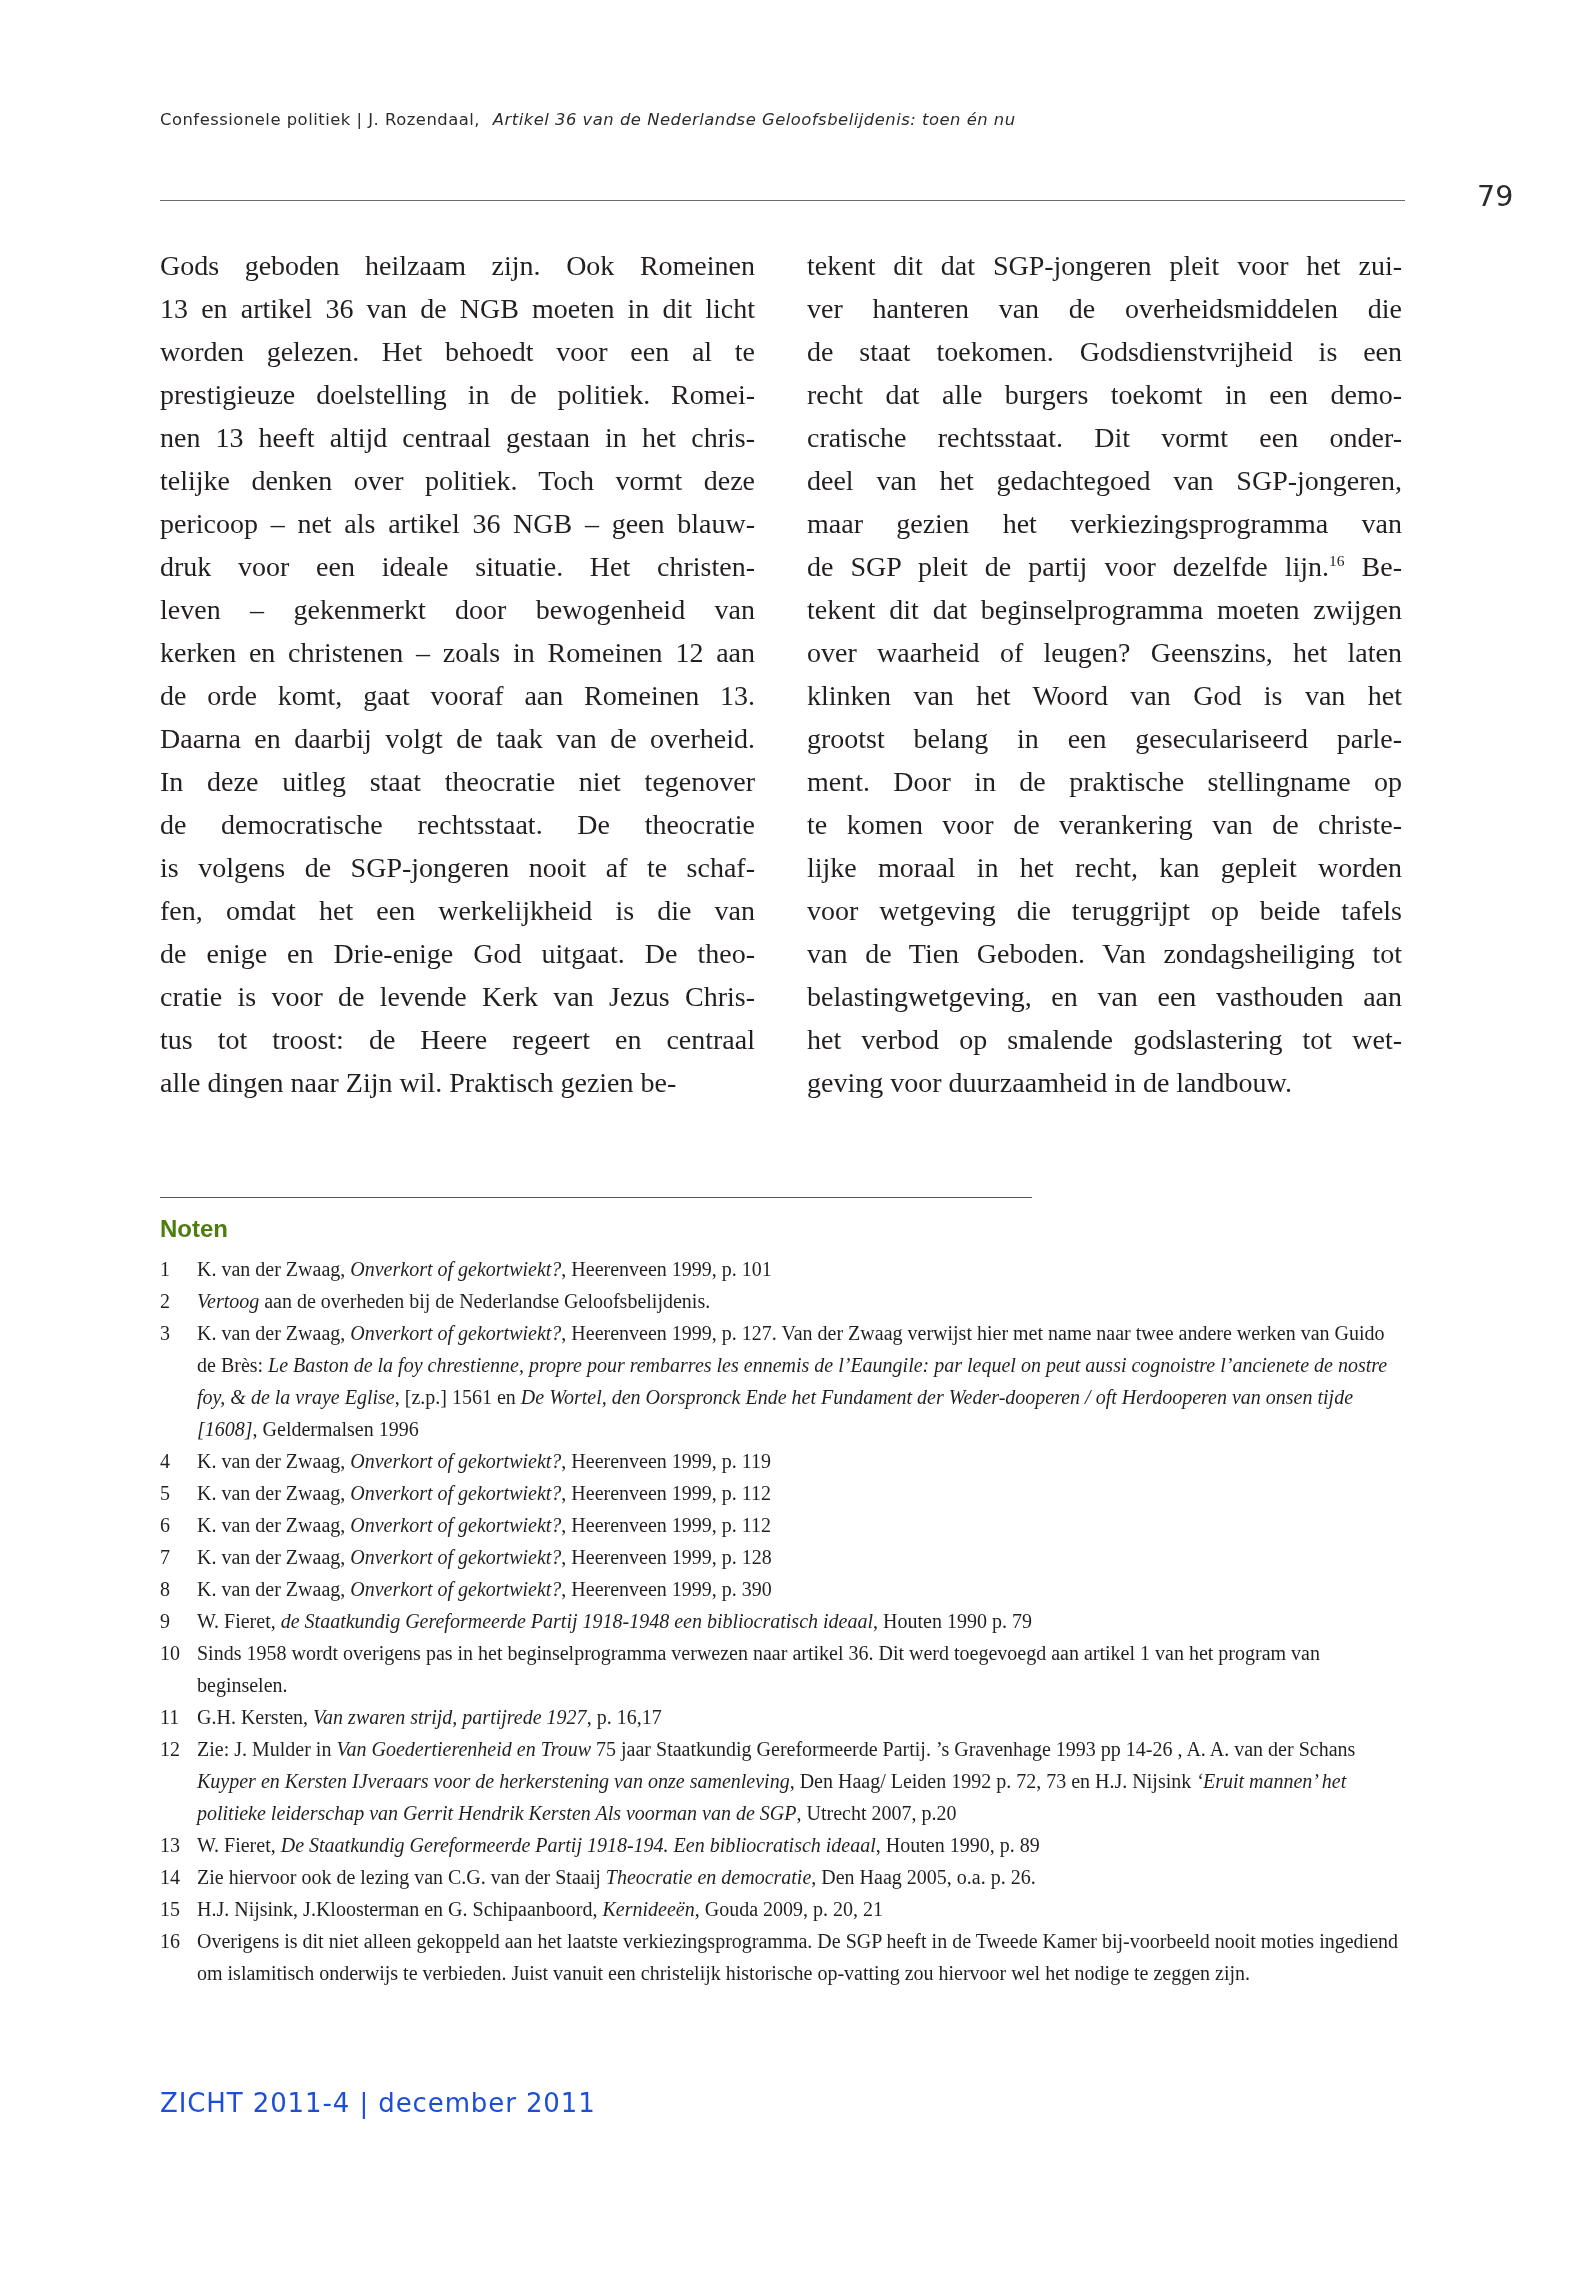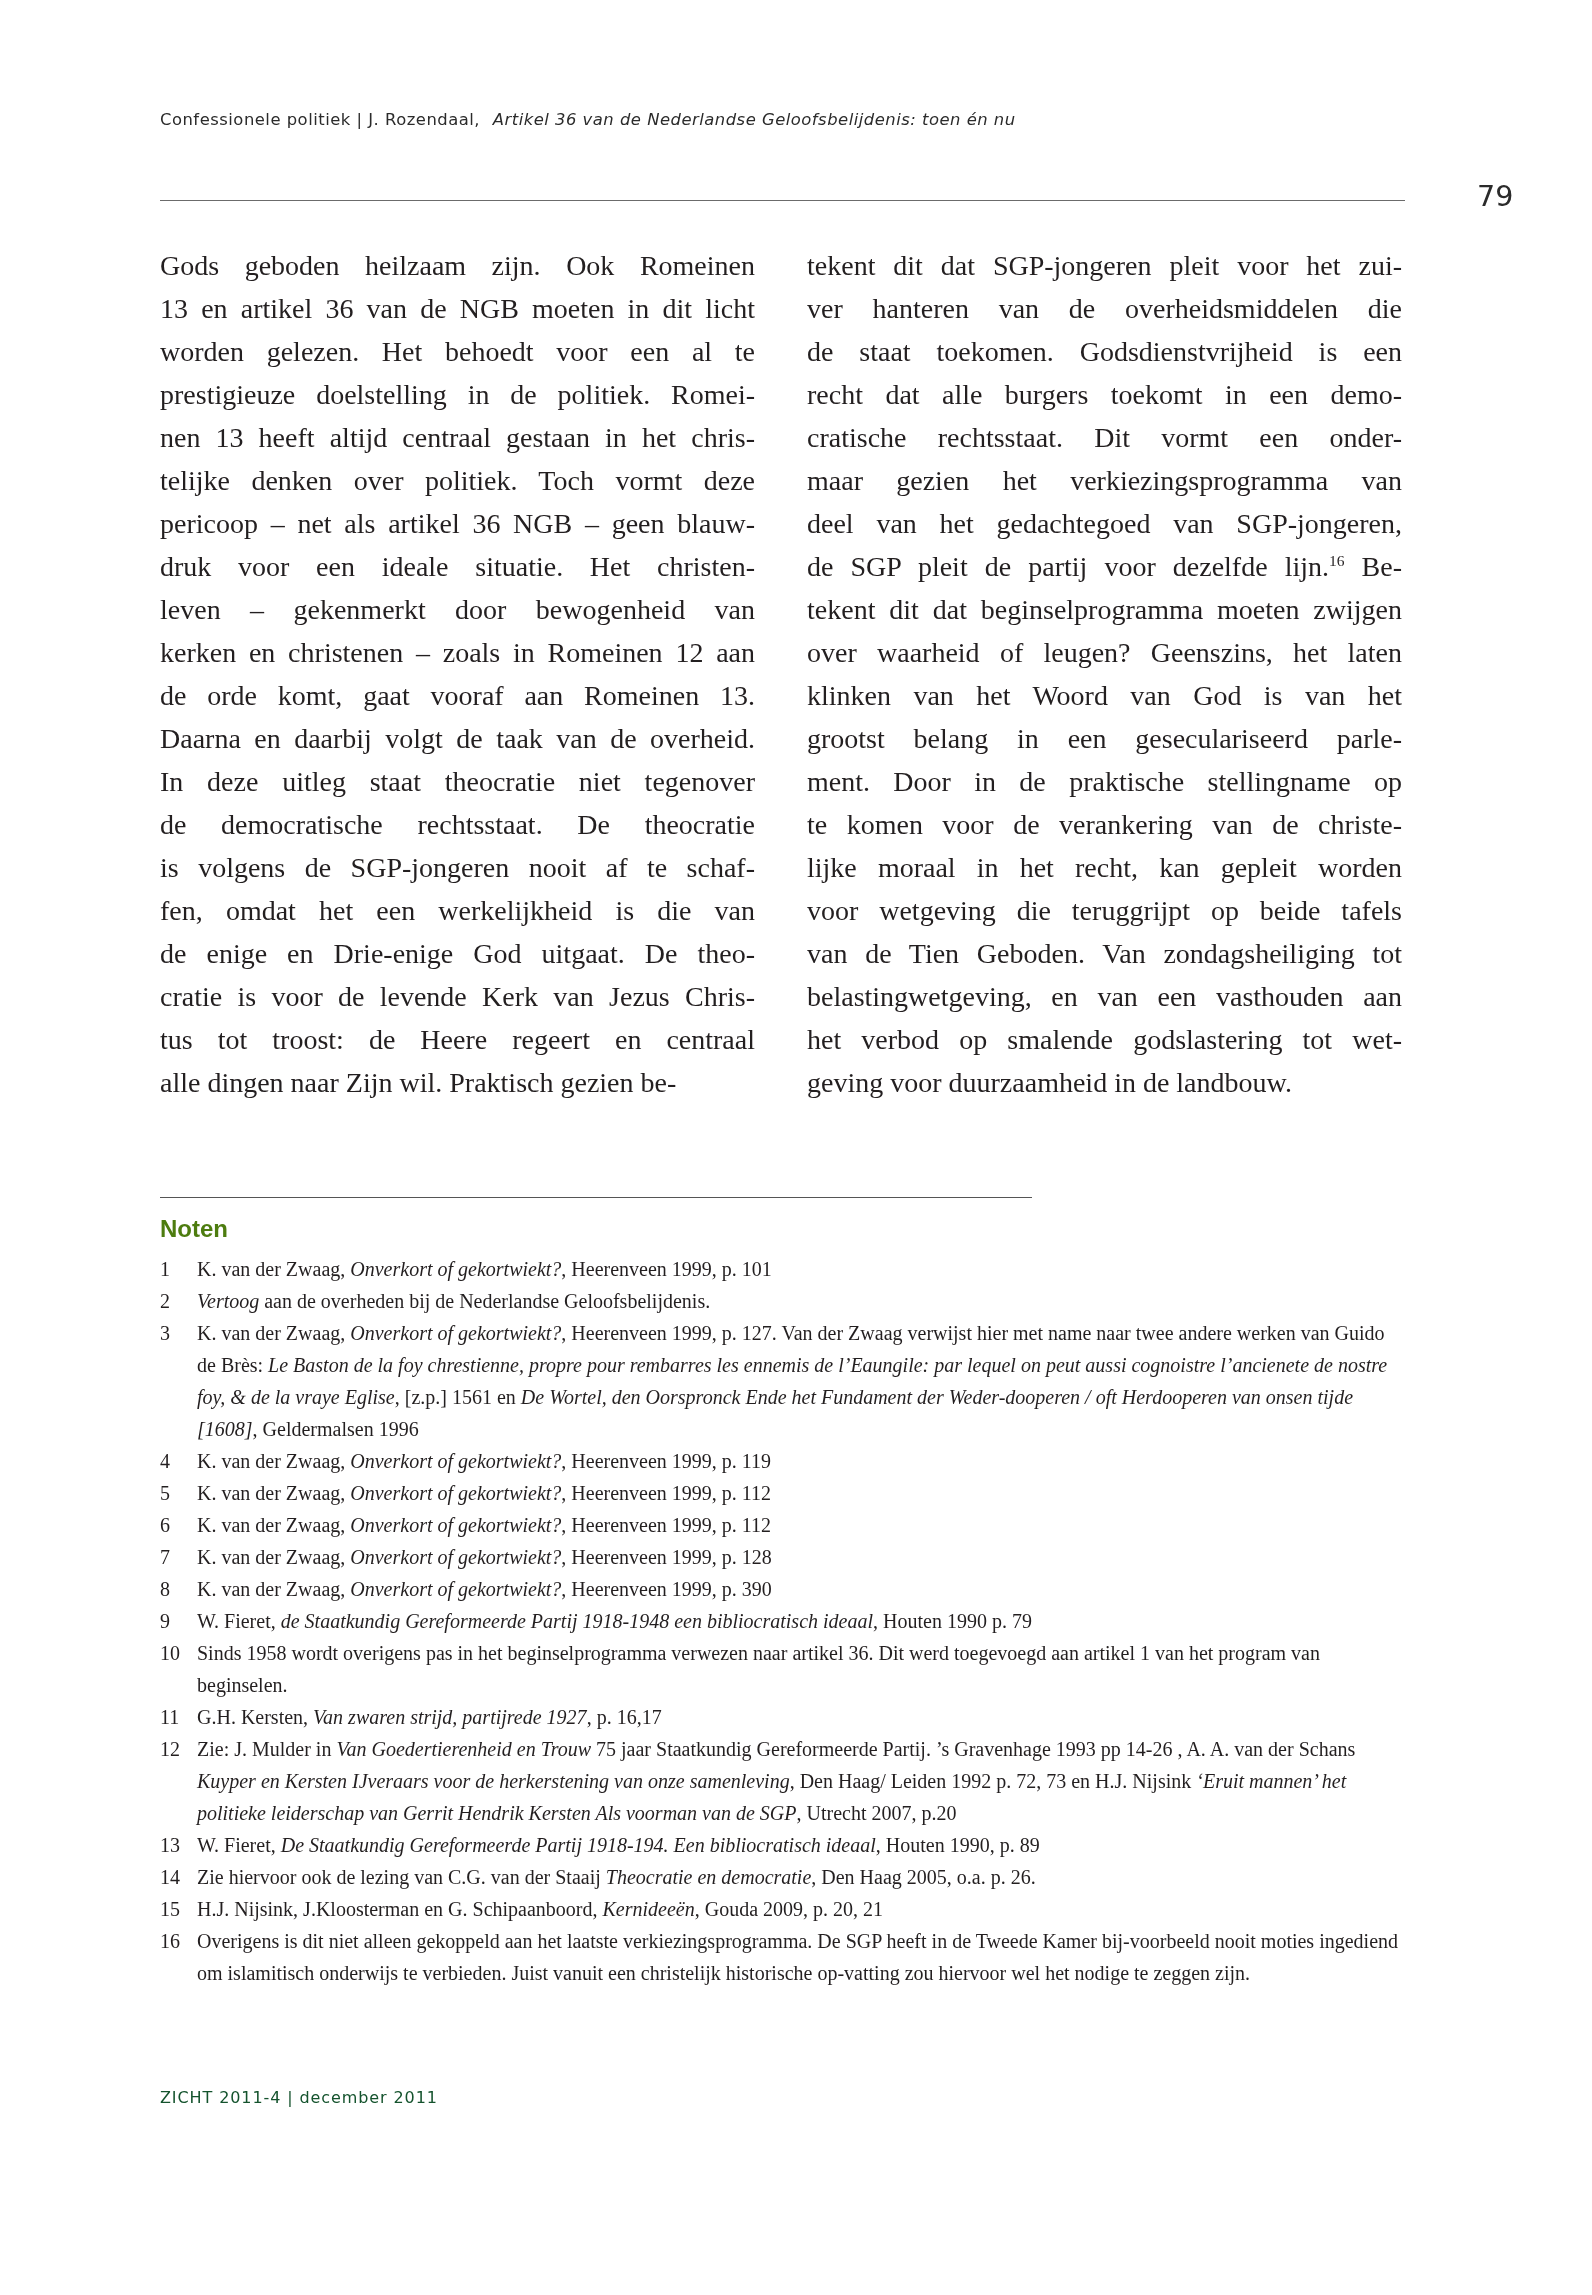--- a/index.html
+++ b/index.html
@@ -14,21 +14,21 @@
   .col-left { left:160px; }
   .col-right { left:807px; }
   sup.fnref { font-size:15.5px; vertical-align:super; line-height:0; }
   .notes-rule { position:absolute; left:160px; top:1197px; width:872px; height:0; border-top:1.7px solid #555; }
   .notes-title { position:absolute; left:160px; top:1215px; font-family:"Liberation Sans", sans-serif; font-weight:bold; font-size:24px; color:#4d7c0f; }
   .notes { position:absolute; left:160px; top:1253px; width:1243px; font-family:"Liberation Serif", serif; font-size:20px; line-height:32px; color:#231f20; }
   .note { position:relative; padding-left:37px; }
   .note .num { position:absolute; left:0; top:0; }
   .note .txt { display:block; }
   .note i { font-style:italic; }
-  .footer { position:absolute; left:160px; top:2088px; font-family:"DejaVu Sans", sans-serif; font-size:16px; letter-spacing:0.9px; color:#14532d; white-space:nowrap; }
+  .footer { position:absolute; left:160px; top:2088px; font-family:"DejaVu Sans", sans-serif; font-size:26px; letter-spacing:0.9px; color:#1d4ed8; white-space:nowrap; }
 </style>
 </head>
 <body>
 
 <div class="running-head">
   <span>Confessionele politiek</span>
   <span>|</span>
   <span>J. Rozendaal,</span>
   <i>Artikel 36 van de Nederlandse Geloofsbelijdenis: toen én nu</i>
 </div>
@@ -56,22 +56,22 @@
     <span class="line">cratie is voor de levende Kerk van Jezus Chris-</span>
     <span class="line">tus tot troost: de Heere regeert en centraal</span>
     <span class="line last">alle dingen naar Zijn wil. Praktisch gezien be-</span>
   </div>
 <div class="column col-right" id="col-right">
     <span class="line">tekent dit dat SGP-jongeren pleit voor het zui-</span>
     <span class="line">ver hanteren van de overheidsmiddelen die</span>
     <span class="line">de staat toekomen. Godsdienstvrijheid is een</span>
     <span class="line">recht dat alle burgers toekomt in een demo-</span>
     <span class="line">cratische rechtsstaat. Dit vormt een onder-</span>
+    <span class="line">deel van het gedachtegoed van SGP-jongeren,</span>
     <span class="line">maar gezien het verkiezingsprogramma van</span>
-    <span class="line">deel van het gedachtegoed van SGP-jongeren,</span>
     <span class="line">de SGP pleit de partij voor dezelfde lijn.<sup class="fnref">16</sup> Be-</span>
     <span class="line">tekent dit dat beginselprogramma moeten zwijgen</span>
     <span class="line">over waarheid of leugen? Geenszins, het laten</span>
     <span class="line">klinken van het Woord van God is van het</span>
     <span class="line">grootst belang in een geseculariseerd parle-</span>
     <span class="line">ment. Door in de praktische stellingname op</span>
     <span class="line">te komen voor de verankering van de christe-</span>
     <span class="line">lijke moraal in het recht, kan gepleit worden</span>
     <span class="line">voor wetgeving die teruggrijpt op beide tafels</span>
     <span class="line">van de Tien Geboden. Van zondagsheiliging tot</span>

